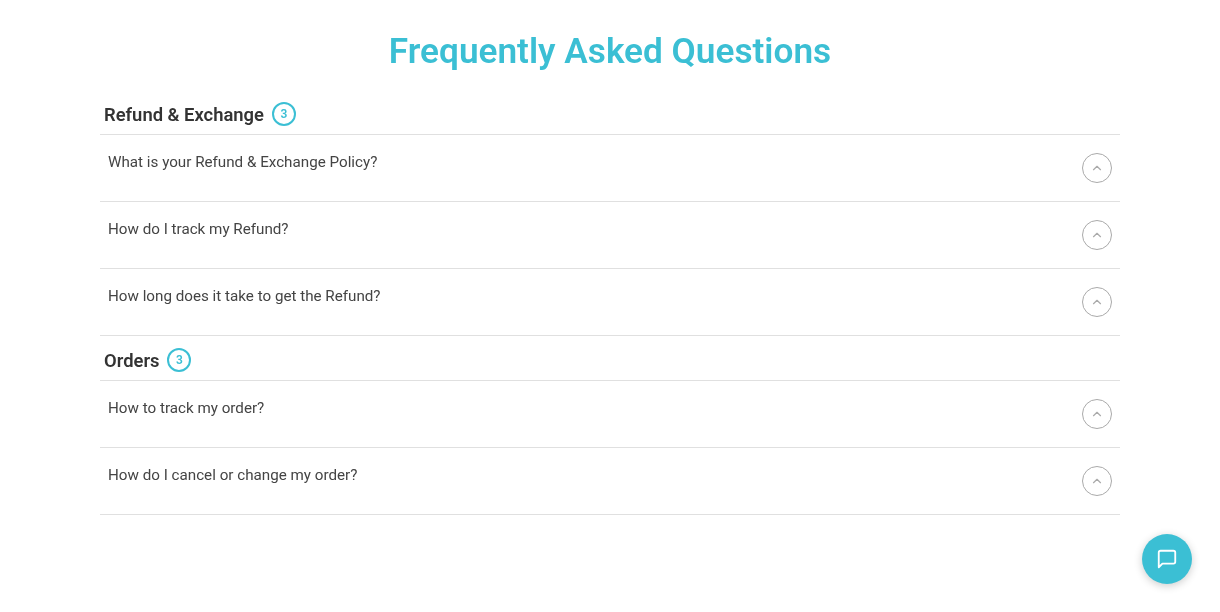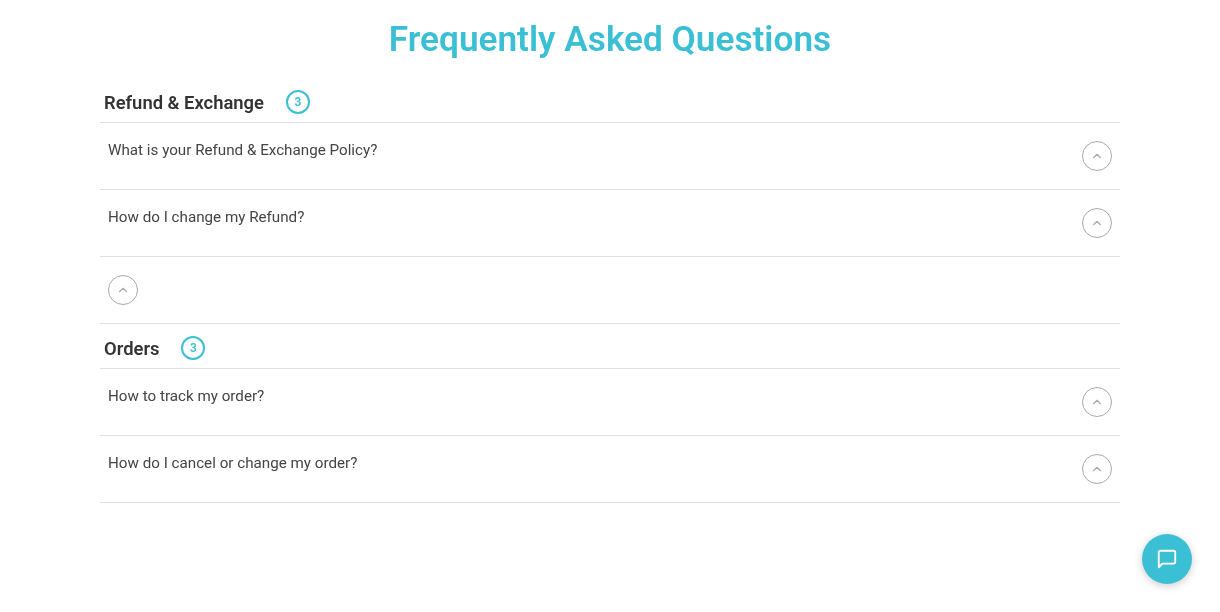--- a/index.html
+++ b/index.html
@@ -13,39 +13,39 @@
       background: #ffffff;
       color: #333;
       width: 1220px;
       min-height: 612px;
       overflow-x: hidden;
     }
 
     .page-wrapper {
       max-width: 1100px;
       margin: 0 auto;
-      padding: 0 40px;
+      padding: 12px 40px;
     }
 
     .page-title {
       text-align: center;
       color: #3bbfd4;
       font-size: 2.2rem;
       font-weight: 600;
       padding: 18px 0 30px;
     }
 
     .faq-section {
       margin-bottom: 12px;
     }
 
     .section-header {
       display: flex;
       align-items: center;
-      gap: 22px;
+      gap: 8px;
       margin-bottom: 8px;
       padding: 0 4px;
     }
 
     .section-title {
       font-size: 1.15rem;
       font-weight: 600;
       color: #333;
     }
 
@@ -136,28 +136,29 @@
         <div class="faq-list">
           <div class="faq-item">
             <span class="faq-question">What is your Refund &amp; Exchange Policy?</span>
             <button class="chevron-btn">
       <svg viewBox="0 0 24 24" fill="none" stroke="currentColor" stroke-width="2" stroke-linecap="round" stroke-linejoin="round">
         <polyline points="18 15 12 9 6 15"></polyline>
       </svg>
     </button>
           </div>
           <div class="faq-item">
-            <span class="faq-question">How do I change my Refund?</span>
+            <span class="faq-question">How do I track my Refund?</span>
             <button class="chevron-btn">
       <svg viewBox="0 0 24 24" fill="none" stroke="currentColor" stroke-width="2" stroke-linecap="round" stroke-linejoin="round">
         <polyline points="18 15 12 9 6 15"></polyline>
       </svg>
     </button>
           </div>
           <div class="faq-item">
+            <span class="faq-question">How long does it take to get the Refund?</span>
             <button class="chevron-btn">
       <svg viewBox="0 0 24 24" fill="none" stroke="currentColor" stroke-width="2" stroke-linecap="round" stroke-linejoin="round">
         <polyline points="18 15 12 9 6 15"></polyline>
       </svg>
     </button>
           </div>
         </div>
       </div>
       <div class="faq-section">
         <div class="section-header">

